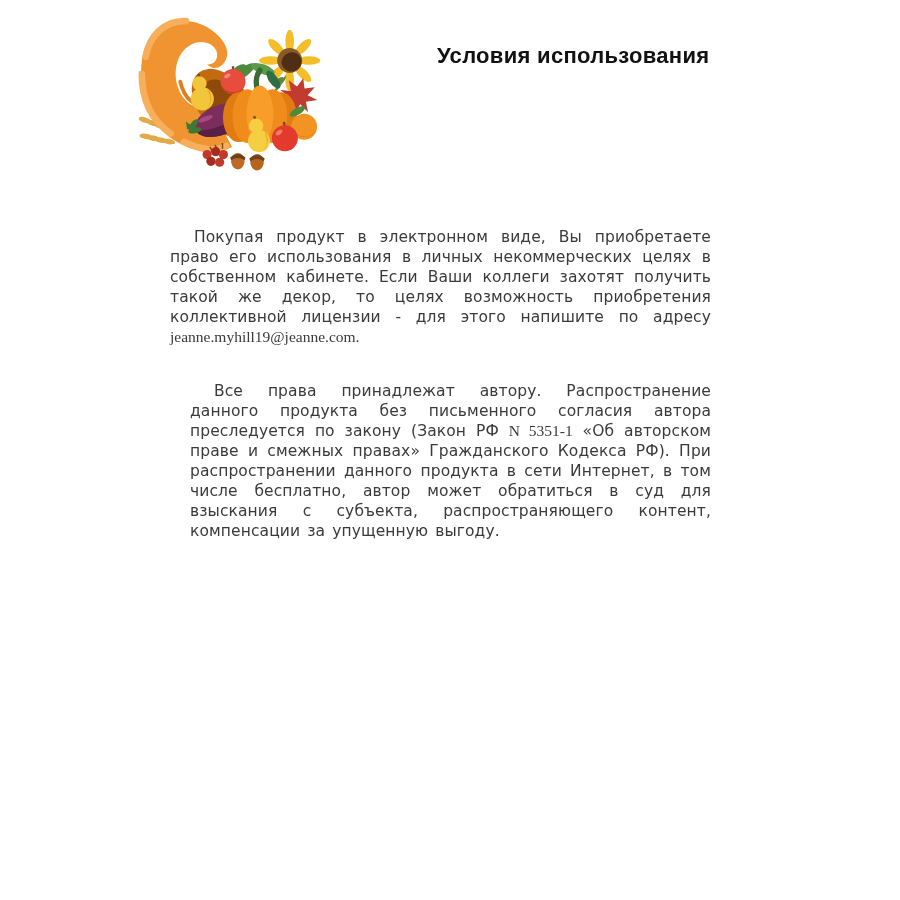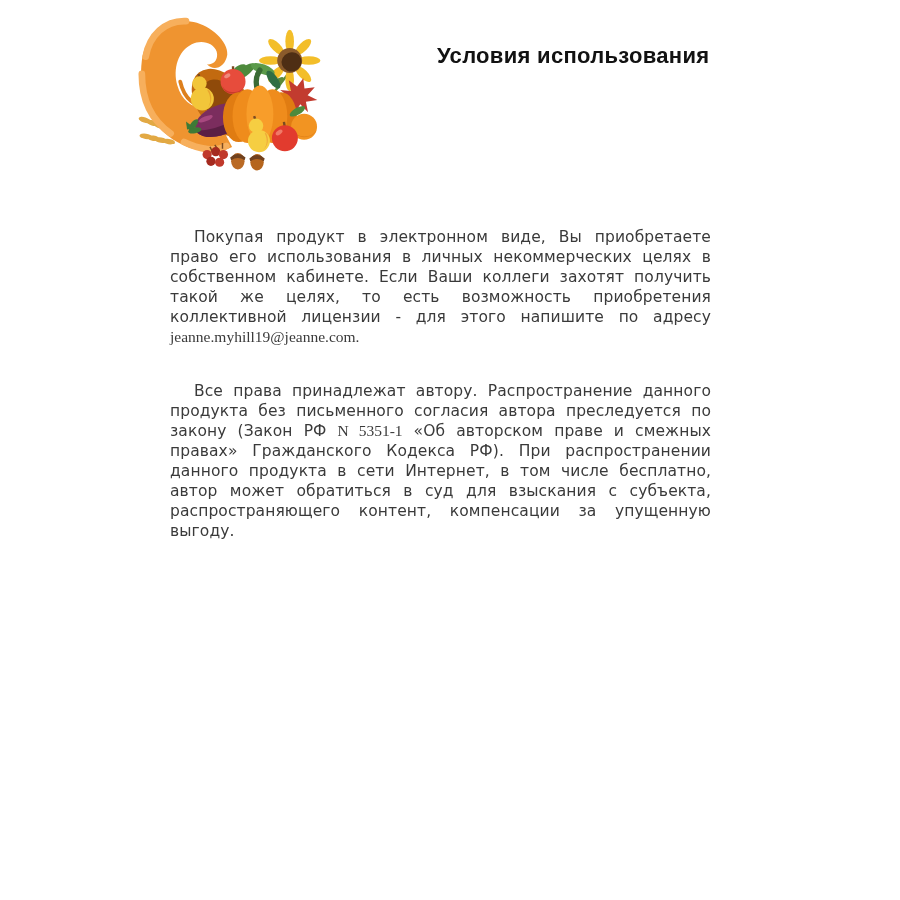--- a/index.html
+++ b/index.html
@@ -37,21 +37,21 @@
     width: 541px;
     font-family: "DejaVu Sans", sans-serif;
     font-size: 15.5px;
     line-height: 20px;
     color: #3a3a3a;
     text-align: justify;
     letter-spacing: 0.1px;
     word-spacing: 2px;
   }
   .para { text-indent: 24px; }
-  .para + .para { margin-top: 34px; }
+  .para + .para { margin-top: 34px; margin-left: 20px; }
   .serif { font-family: "Liberation Serif", serif; letter-spacing: 0; }
   .signature {
     position: absolute;
     left: 144px;
     top: 840px;
     width: 124px;
     height: 46px;
     overflow: visible;
   }
   .signature text {
@@ -190,21 +190,21 @@
       <circle cx="81" cy="143" r="4.8" fill="#A52A1F"></circle>
       <circle cx="89" cy="146" r="4.8" fill="#C0392B"></circle>
       <circle cx="76" cy="153" r="4.8" fill="#A52A1F"></circle>
       <circle cx="85" cy="154" r="4.8" fill="#C0392B"></circle>
     </g>
   </svg>
 
   <h1 class="doc-title">Условия использования</h1>
 
   <div class="body-text">
-    <p class="para"><span>Покупая продукт в электронном виде, Вы приобретаете право его использования в личных некоммерческих целях в собственном кабинете. Если Ваши коллеги захотят получить такой же целях, то есть возможность приобретения коллективной лицензии - для этого напишите по адресу </span><span class="serif">jeanne.myhill19@jeanne.com.</span></p>
+    <p class="para"><span>Покупая продукт в электронном виде, Вы приобретаете право его использования в личных некоммерческих целях в собственном кабинете. Если Ваши коллеги захотят получить такой же декор, то целях возможность приобретения коллективной лицензии - для этого напишите по адресу </span><span class="serif">jeanne.myhill19@jeanne.com.</span></p>
     <p class="para"><span>Все права принадлежат автору. Распространение данного продукта без письменного согласия автора преследуется по закону (Закон РФ </span><span class="serif">N 5351-1</span><span> «Об авторском праве и смежных правах» Гражданского Кодекса РФ). При распространении данного продукта в сети Интернет, в том числе бесплатно, автор может обратиться в суд для взыскания с субъекта, распространяющего контент, компенсации за упущенную выгоду.</span></p>
   </div>
 
   <svg class="signature" viewBox="0 0 124 46" aria-hidden="true">
     <defs>
       <path id="sig-arc" d="M4,38 C34,34 64,14 112,6" fill="none"></path>
     </defs>
     <text>
       <textPath href="#sig-arc">@reading_english</textPath>
     </text>

